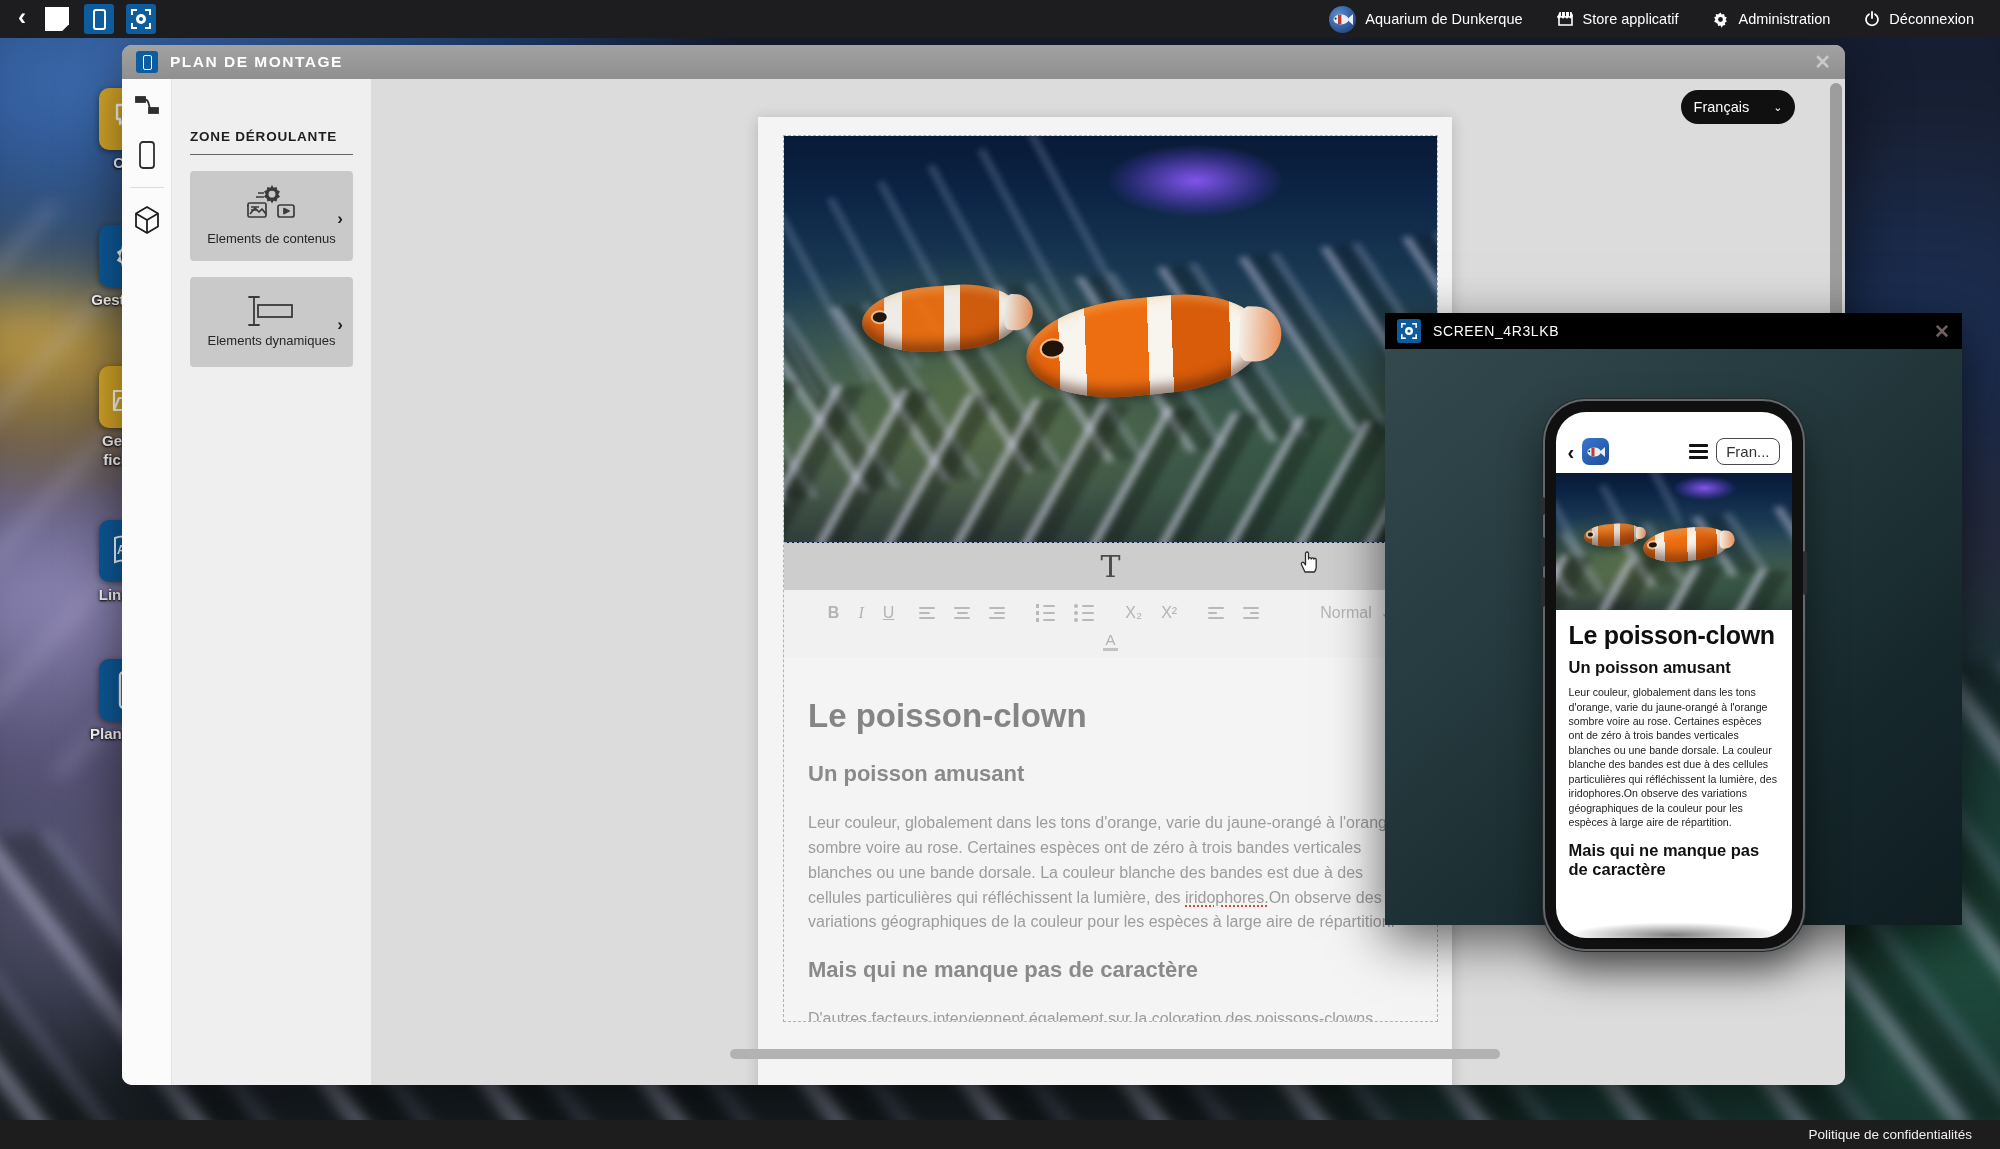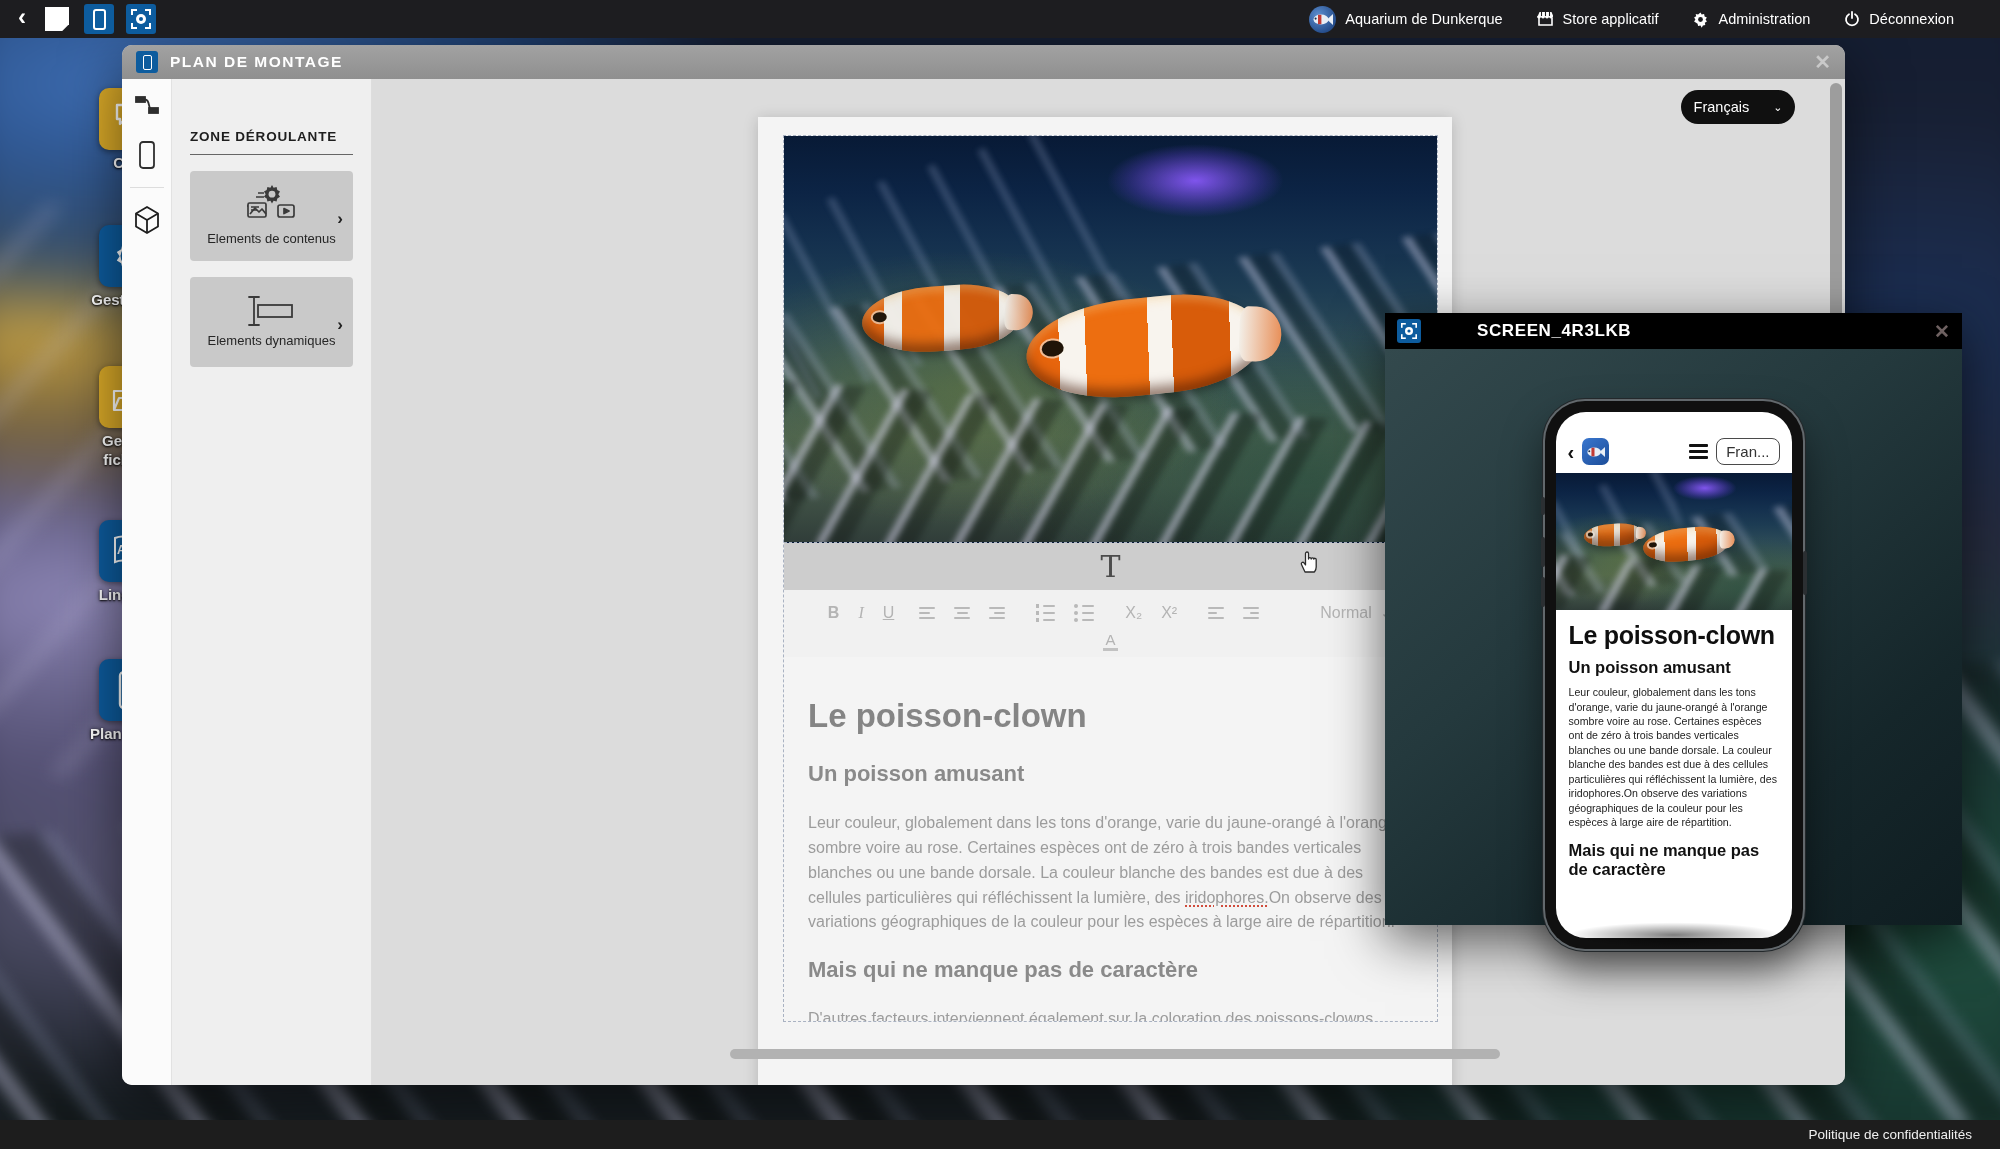--- a/index.html
+++ b/index.html
@@ -35,21 +35,21 @@
   .tb-blue { background:#0d5c9e; }
   .phone-glyph { width:13px; height:21px; border:2px solid #fff; border-radius:3px; }
   .cap-glyph { position:relative; width:20px; height:20px; }
   .cap-glyph .c1,.cap-glyph .c2,.cap-glyph .c3,.cap-glyph .c4 { position:absolute; width:6px; height:6px; border:2px solid #fff; }
   .cap-glyph .c1 { left:0; top:0; border-right:none; border-bottom:none; }
   .cap-glyph .c2 { right:0; top:0; border-left:none; border-bottom:none; }
   .cap-glyph .c3 { left:0; bottom:0; border-right:none; border-top:none; }
   .cap-glyph .c4 { right:0; bottom:0; border-left:none; border-top:none; }
   .cap-glyph .eye { position:absolute; left:5px; top:5px; width:10px; height:10px; background:#fff; border-radius:50%; }
   .cap-glyph .eye::after { content:""; position:absolute; left:3px; top:3px; width:4px; height:4px; background:#0d5c9e; border-radius:50%; }
-  .topbar-right { margin-left:auto; display:flex; align-items:center; gap:14px; padding-right:36px; }
+  .topbar-right { margin-left:auto; display:flex; align-items:center; gap:14px; padding-right:16px; }
   .tb-item { display:flex; align-items:center; gap:9px; font-size:14.5px; color:#fff; padding:0 10px; }
   .tb-logo { width:27px; height:27px; border-radius:50%; background:radial-gradient(circle at 35% 35%, #5d8fd0, #274f8e 70%, #1c3a6b); position:relative; overflow:hidden; }
   .tb-logo svg { position:absolute; left:3px; top:7px; }
 
   
   .dicons { position:absolute; left:70px; top:88px; z-index:5; }
   .dicon { position:absolute; width:120px; text-align:center; }
   .dicon .tile { width:62px; height:62px; border-radius:10px; margin:0 auto; display:flex; align-items:center; justify-content:center; box-shadow:0 2px 6px rgba(0,0,0,.45); }
   .tile.gold { background:#d9a928; }
   .tile.blue { background:#0d5c9e; }
@@ -154,21 +154,21 @@
 
   
   .cursor { position:absolute; left:1297px; top:548px; z-index:20; }
 
   
   .overlay { position:absolute; left:1385px; top:313px; width:577px; height:612px; z-index:30;
     box-shadow:0 16px 50px rgba(0,0,0,.6); }
   .ov-header { height:36px; background:#000; display:flex; align-items:center; padding:0 12px; }
   .ov-icon { width:24px; height:24px; background:#0d5c9e; border-radius:3px; display:flex; align-items:center; justify-content:center; margin-right:12px; }
   .ov-icon .cap-glyph { transform:scale(.8); }
-  .ov-title { color:#fff; font-weight:bold; font-size:17px; letter-spacing:.6px;margin-left:44px; }
+  .ov-title { color:#fff; font-weight:normal; font-size:14px; letter-spacing:.6px; }
   .ov-close { margin-left:auto; color:#6e6161; font-size:19px; font-weight:bold; }
   .ov-body { height:576px; background:linear-gradient(140deg,#33494d 0%,#24393d 40%,#15262a 75%,#0f1d21 100%);
     position:relative; display:flex; justify-content:center; }
 
   
   .phone { position:relative; margin-top:52px; width:258px; height:548px; background:#101010; border-radius:40px;
     box-shadow:0 0 0 2px #62686c, 0 0 0 3px #23282b, 0 22px 40px rgba(0,0,0,.55); }
   .phone .btn { position:absolute; background:#2b2f32; border-radius:2px; }
   .btn.bl1 { left:-4px; top:96px; width:4px; height:18px; }
   .btn.bl2 { left:-4px; top:136px; width:4px; height:30px; }

